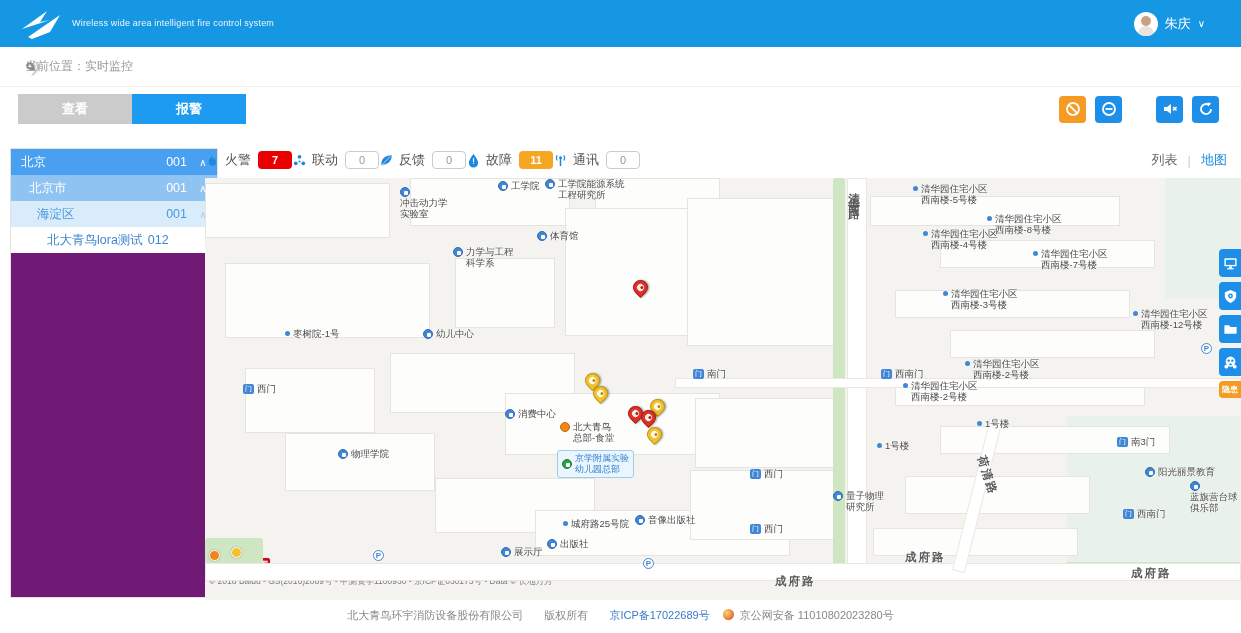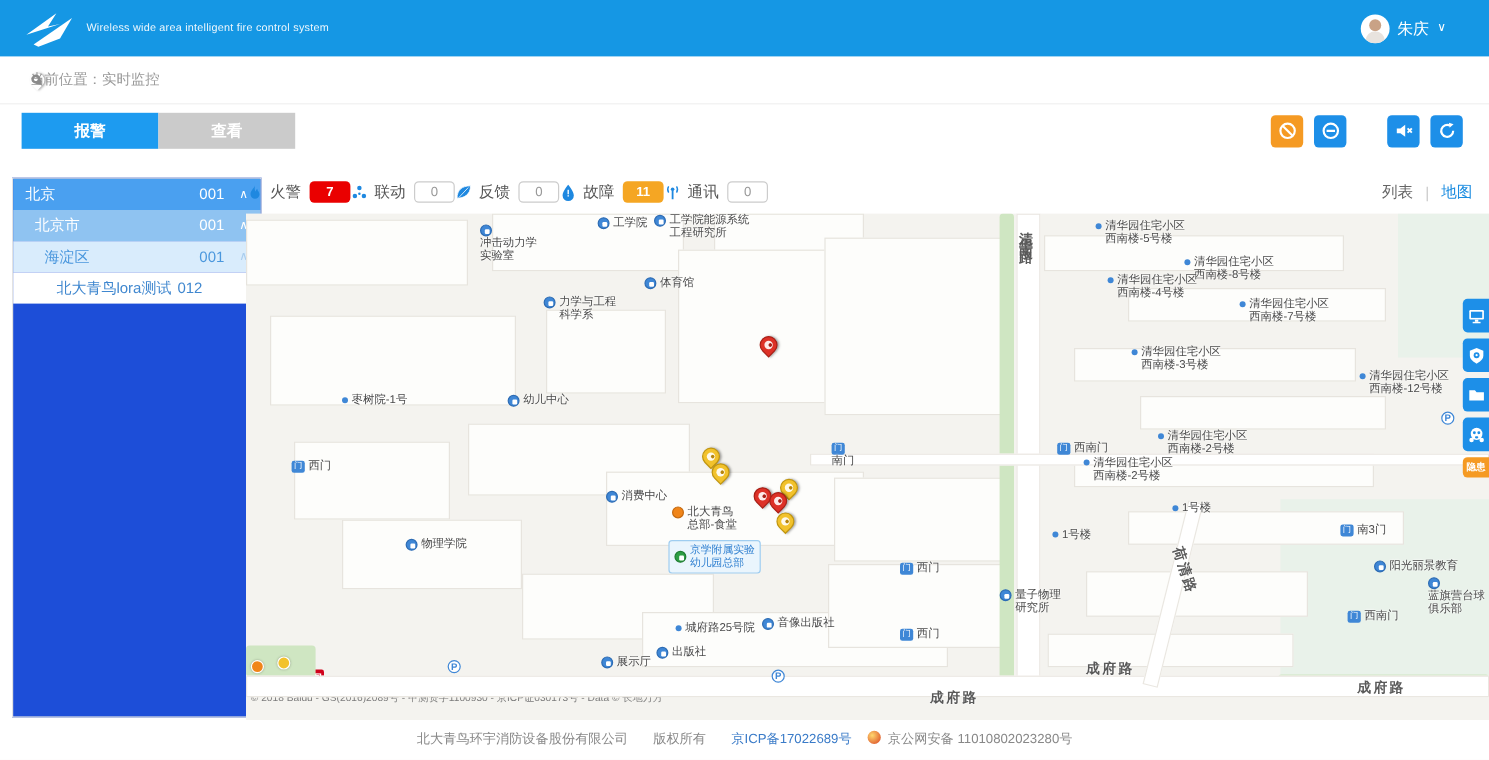--- a/index.html
+++ b/index.html
@@ -37,21 +37,21 @@
   .tab.active{background:#1d9bf0}
   .path{margin-left:28px;font-size:13.5px;color:#1f8ad6}
   .tb-btns{margin-left:auto;margin-right:22px;display:flex;gap:9px}
   .tb-btn{width:27px;height:27px;border-radius:4px;display:flex;align-items:center;justify-content:center;cursor:pointer}
   .tb-btn.orange{background:#f59a23}
   .tb-btn.blue{background:#1d8fe8}
   .tb-btn svg{width:16px;height:16px}
   .tb-gap{width:16px}
 
   
-  .sidebar{position:absolute;left:10px;top:148px;width:208px;height:450px;background:#1d4ed8;
+  .sidebar{position:absolute;left:10px;top:148px;width:208px;height:450px;background:#701a75;
     border:1px solid #e2e2e2}
   .tree-row{height:26px;display:flex;align-items:center;font-size:12.5px;cursor:pointer;padding-right:8px}
   .tree-row .t-label{flex:1;white-space:nowrap;overflow:hidden}
   .tree-row .t-count{margin-right:10px}
   .tree-row .t-caret{font-size:10px;width:12px;text-align:center}
   .row-0{background:#4aa0f0;color:#fff}
   .row-1{background:#8fc3f1;color:#fff}
   .row-2{background:#d9ecfc;color:#4a97dd}
   .row-2 .t-caret{color:#a9cdee}
   .row-3{background:#fff;color:#3f87cf}
@@ -146,22 +146,22 @@
 
 <div class="crumb">
   <svg class="pin" viewBox="0 0 16 16">
     <path d="M8 1 C5 1 3 3.2 3 6 C3 9.5 8 15 8 15 C8 15 13 9.5 13 6 C13 3.2 11 1 8 1 Z M8 8 A2.2 2.2 0 1 1 8 3.6 A2.2 2.2 0 0 1 8 8 Z" fill="#8b8b8b"></path>
   </svg>
   <span class="crumb-text">当前位置：实时监控</span>
 </div>
 
 <div class="toolbar">
   <div style="width:18px"></div>
+  <div class="tab inactive">查看</div>
   <div class="tab active">报警</div>
-  <div class="tab inactive">查看</div>
   <div class="tb-btns">
     <div class="tb-btn orange">
       <svg viewBox="0 0 16 16">
         <circle cx="8" cy="8" r="6" fill="none" stroke="#fff" stroke-width="1.8"></circle>
         <line x1="3.8" y1="3.8" x2="12.2" y2="12.2" stroke="#fff" stroke-width="1.8"></line>
       </svg>
     </div>
     <div class="tb-btn blue">
       <svg viewBox="0 0 16 16">
         <circle cx="8" cy="8" r="6" fill="none" stroke="#fff" stroke-width="1.8"></circle>
@@ -312,21 +312,21 @@
 科学系</span></div>
     <div class="poi" style="left: 218px; top: 150px;"><span class="poi-ico ico-circle"></span><span>幼儿中心</span></div>
     <div class="poi" style="left: 80px; top: 150px;"><span class="poi-ico ico-dot"></span><span>枣树院-1号</span></div>
     <div class="poi" style="left: 38px; top: 205px;"><span class="poi-ico ico-gate">门</span><span>西门</span></div>
     <div class="poi" style="left: 133px; top: 270px;"><span class="poi-ico ico-circle"></span><span>物理学院</span></div>
     <div class="poi" style="left: 300px; top: 230px;"><span class="poi-ico ico-circle"></span><span>消费中心</span></div>
     <div class="poi" style="left: 355px; top: 243px;"><span class="poi-ico ico-orange"></span><span>北大青鸟
 总部-食堂</span></div>
     <div class="poi boxed" style="left: 352px; top: 272px;"><span class="poi-ico ico-circle"></span><span>京学附属实验
 幼儿园总部</span></div>
-    <div class="poi" style="left: 488px; top: 190px; flex-direction: column;"><span class="poi-ico ico-gate">门</span><span>南门</span></div>
+    <div class="poi" style="left: 488px; top: 190px;"><span class="poi-ico ico-gate">门</span><span>南门</span></div>
     <div class="poi" style="left: 676px; top: 190px;"><span class="poi-ico ico-gate">门</span><span>西南门</span></div>
     <div class="poi" style="left: 698px; top: 202px;"><span class="poi-ico ico-dot"></span><span>清华园住宅小区
 西南楼-2号楼</span></div>
     <div class="poi" style="left: 545px; top: 290px;"><span class="poi-ico ico-gate">门</span><span>西门</span></div>
     <div class="poi" style="left: 545px; top: 345px;"><span class="poi-ico ico-gate">门</span><span>西门</span></div>
     <div class="poi" style="left: 628px; top: 312px;"><span class="poi-ico ico-circle"></span><span>量子物理
 研究所</span></div>
     <div class="poi" style="left: 672px; top: 262px;"><span class="poi-ico ico-dot"></span><span>1号楼</span></div>
     <div class="poi" style="left: 358px; top: 340px;"><span class="poi-ico ico-dot"></span><span>城府路25号院</span></div>
     <div class="poi" style="left: 430px; top: 336px;"><span class="poi-ico ico-circle"></span><span>音像出版社</span></div>

